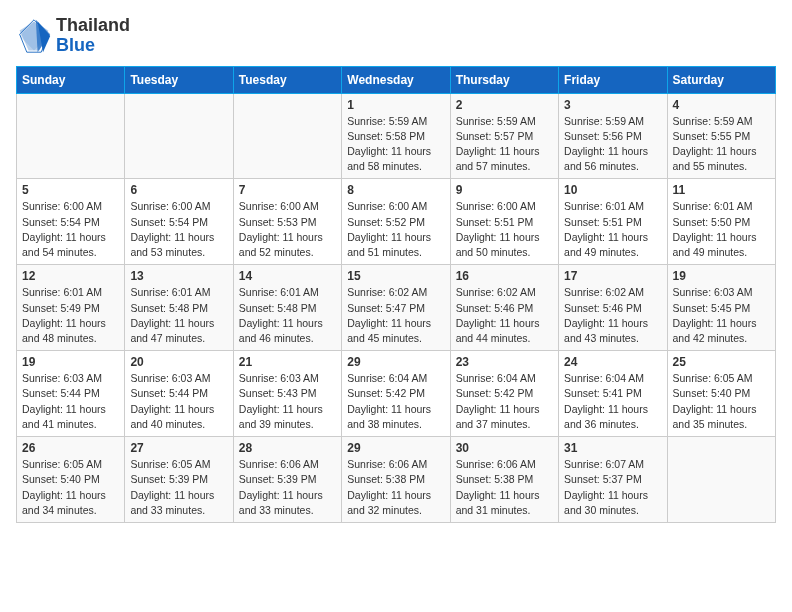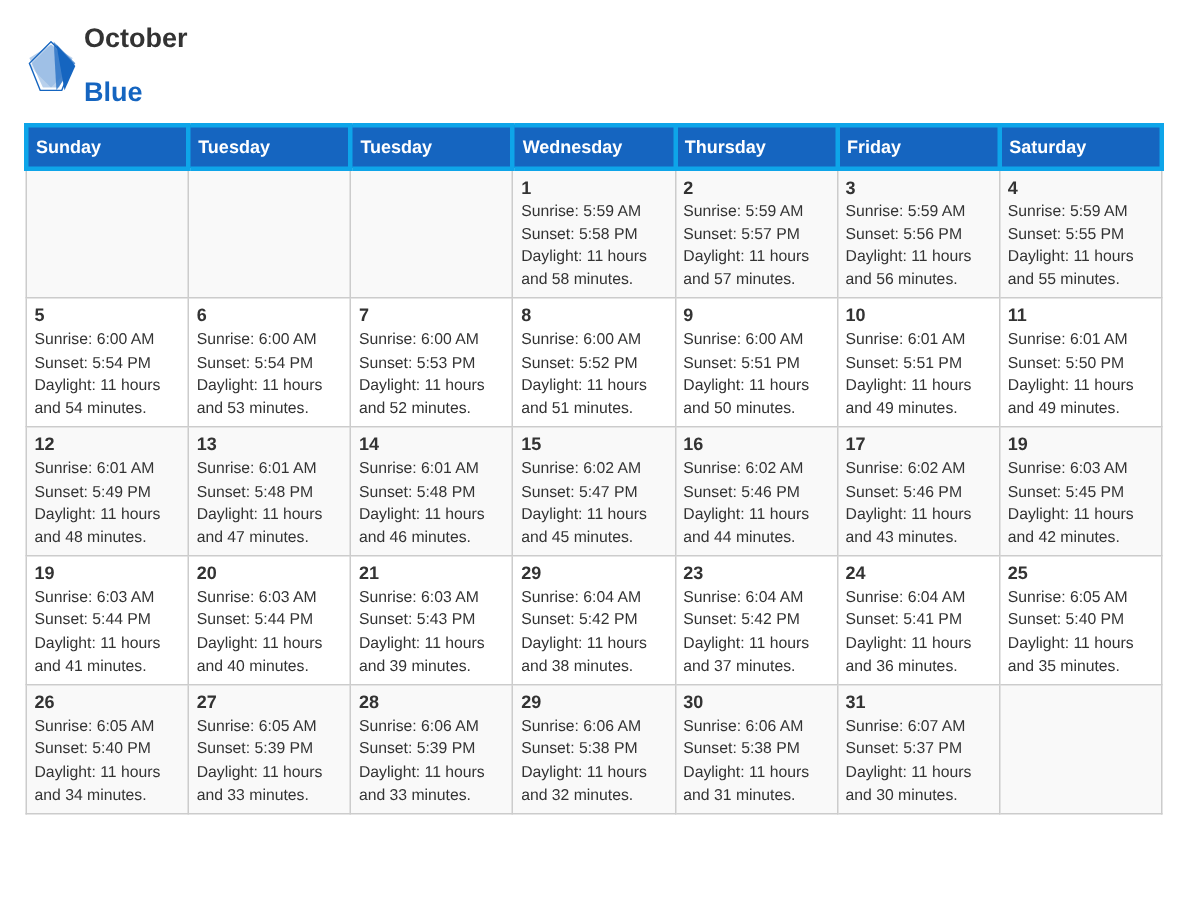--- a/index.html
+++ b/index.html
@@ -21,21 +21,21 @@
       align-items: center;
     }
     .logo-text {
       display: flex;
       flex-direction: column;
       font-size: 18px;
       font-weight: bold;
       line-height: 1.1;
     }
     .logo-text .general { color: #333; }
-    .logo-text .blue { color: #1565c0; margin-top: 16px; }
+    .logo-text .blue { color: #1565c0; }
     .logo-icon {
       width: 36px;
       height: 36px;
       margin-right: 4px;
     }
     .title-block {
       text-align: right;
     }
     .title-block h1 {
       font-size: 32px;
@@ -52,21 +52,21 @@
       border-collapse: collapse;
       font-size: 11px;
     }
     thead tr th {
       background-color: #1565c0;
       color: #fff;
       text-align: left;
       padding: 6px 5px;
       font-size: 12px;
       font-weight: bold;
-      border: 3px solid #0ea5e9;
+      border: 1px solid #0ea5e9;
     }
     tbody tr td {
       border: 1px solid #ccc;
       vertical-align: top;
       padding: 4px 5px;
       width: calc(100% / 7);
       height: 78px;
       color: #333;
       font-size: 10.5px;
       background: #fff;
@@ -95,21 +95,21 @@
 <div class="header">
   <div class="logo">
     <svg class="logo-icon" viewBox="0 0 40 40">
       <polygon points="20,4 36,20 20,36 4,20" fill="#1565c0" opacity="0.15"></polygon>
       <polygon points="20,4 36,14 26,36 14,36 4,14" fill="#1565c0" opacity="0.3"></polygon>
       <polygon points="22,2 38,18 24,38" fill="#1565c0" opacity="0.7"></polygon>
       <polygon points="20,2 36,18 28,38 12,38 4,18" fill="none" stroke="#1565c0" stroke-width="1"></polygon>
       <polygon points="24,4 38,20 30,38" fill="#1565c0"></polygon>
     </svg>
     <div class="logo-text">
-      <span class="general">October</span>
+      <span class="general">Thailand</span>
       <span class="blue">Blue</span>
     </div>
   </div>
 </div>
 
 <table>
   <thead>
     <tr>
     <th>Sunday</th>
         <th>Tuesday</th>

